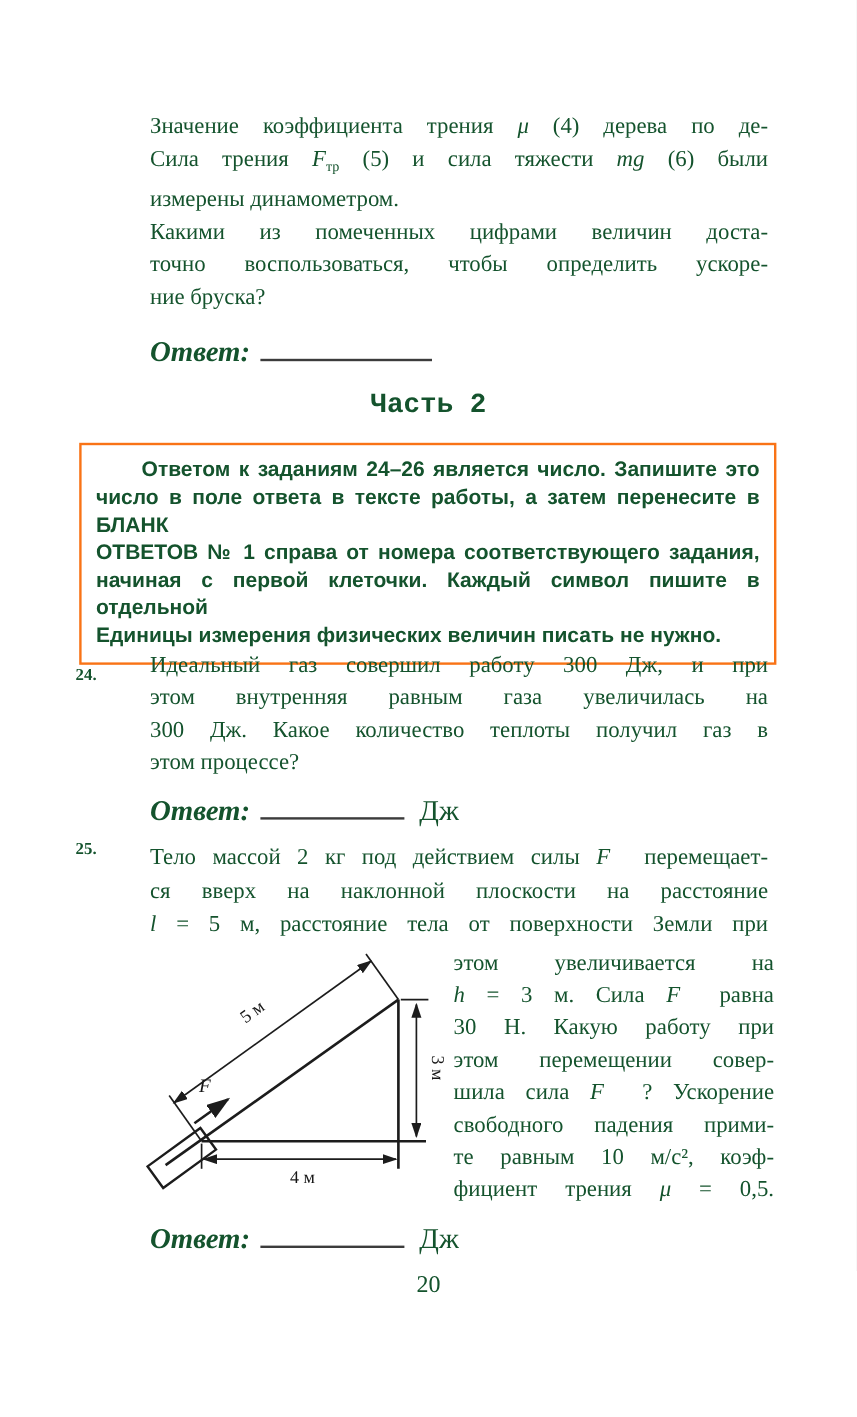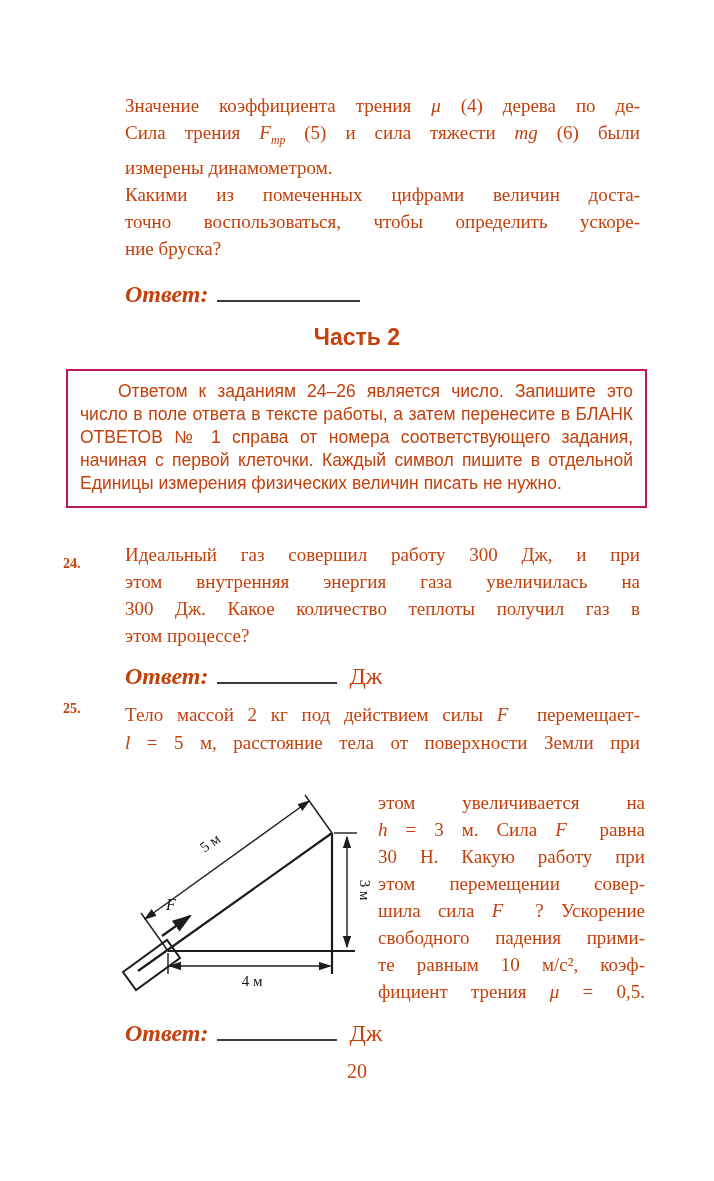--- a/index.html
+++ b/index.html
@@ -1,39 +1,40 @@
 <!DOCTYPE html>
 <html><head>
 <meta charset="utf-8">
 <style>
   html,body{margin:0;padding:0;background:#e8e8e8;}
   .page{
     position:relative;width:714px;height:1181px;background:#ffffff;
-    font-family:"Liberation Serif","DejaVu Serif",serif;color:#c2410c;
+    font-family:"Liberation Serif","DejaVu Serif",serif;color:#14532d;
     overflow:hidden;margin:0 auto;
   }
   
   .ln{font-size:19px;line-height:27px;white-space:nowrap;}
   .ln.j{white-space:normal;text-align:justify;text-align-last:justify;text-justify:inter-word;}
   .v{font-style:italic;}
-  sub{font-size:0.62em;font-style:italic;}
+  sub{font-size:0.62em;}
   .intro{position:absolute;left:125px;top:92px;width:515px;}
   .answer-row{position:absolute;font-size:24px;}
   .alabel{font-weight:bold;font-style:italic;}
   .blank{display:inline-block;border-bottom:2px solid #3c3c3c;height:12px;}
   .blank.w1{width:143px;margin-left:9px;}
   .blank.w2{width:120px;margin-left:9px;margin-right:12px;}
   .part2-heading{
     position:absolute;left:0;top:324px;width:714px;text-align:center;
-    font-family:Liberation Sans, sans-serif;font-weight:bold;font-size:23px;
+    font-family:Liberation Mono, monospace;font-weight:bold;font-size:23px;
   }
   .rules-box{
     position:absolute;left:66px;top:369px;width:581px;box-sizing:border-box;
-    border:2px solid #be185d;padding:9px 12px 11px 12px;
+    border:2px solid #f97316;padding:9px 12px 11px 12px;
     font-family:"Liberation Sans","DejaVu Sans",sans-serif;
+    font-weight:bold;
   }
   .rules-box .ln{font-size:17.5px;line-height:23px;}
   .rules-box .indent{text-indent:38px;}
   .qnum{position:absolute;left:63px;font-size:14px;font-weight:bold;}
   .qbody{position:absolute;left:125px;width:515px;}
   .q25-row{position:absolute;left:100px;top:786px;width:545px;display:flex;}
   .fig{width:278px;flex:0 0 278px;}
   .rightcol{flex:1;padding-top:3px;}
   .rightcol .ln{line-height:27px;}
   .page-number{position:absolute;left:0;top:1060px;width:714px;text-align:center;font-size:20px;}
@@ -68,31 +69,32 @@
     <div class="ln j indent">Ответом к заданиям 24–26 является число. Запишите это</div>
     <div class="ln j">число в поле ответа в тексте работы, а затем перенесите в БЛАНК</div>
     <div class="ln j">ОТВЕТОВ № 1 справа от номера соответствующего задания,</div>
     <div class="ln j">начиная с первой клеточки. Каждый символ пишите в отдельной</div>
     <div class="ln">Единицы измерения физических величин писать не нужно.</div>
   </div>
 
   <div class="qnum" style="top:556px;">24.</div>
   <div class="qbody" style="top:541px;">
     <div class="ln j">Идеальный газ совершил работу 300 Дж, и при</div>
-    <div class="ln j">этом внутренняя энергия газа увеличилась на</div>
+    <div class="ln j">этом внутренняя равным газа увеличилась на</div>
     <div class="ln j">300 Дж. Какое количество теплоты получил газ в</div>
     <div class="ln">этом процессе?</div>
   </div>
   <div class="answer-row" style="left:125px;top:663px;">
     <span class="alabel">Ответ:</span><span class="blank w2"></span><span>Дж</span>
   </div>
 
   <div class="qnum" style="top:701px;">25.</div>
   <div class="qbody" style="top:701px;">
     <div class="ln j" style="line-height:28px;">Тело массой 2 кг под действием силы <i class="v">F⃗</i> перемещает-</div>
+    <div class="ln j" style="line-height:28px;">ся вверх на наклонной плоскости на расстояние</div>
     <div class="ln j" style="line-height:28px;"><i class="v">l</i> = 5 м, расстояние тела от поверхности Земли при</div>
   </div>
 
   <div class="q25-row">
     <div class="fig">
       <svg width="278" height="224" viewBox="0 0 278 224">
         <defs>
           <marker id="arr" markerWidth="9" markerHeight="7" refX="8" refY="3" orient="auto-start-reverse">
             <path d="M0,0 L9,3 L0,6 Z" fill="#1c1c1c"></path>
           </marker>

